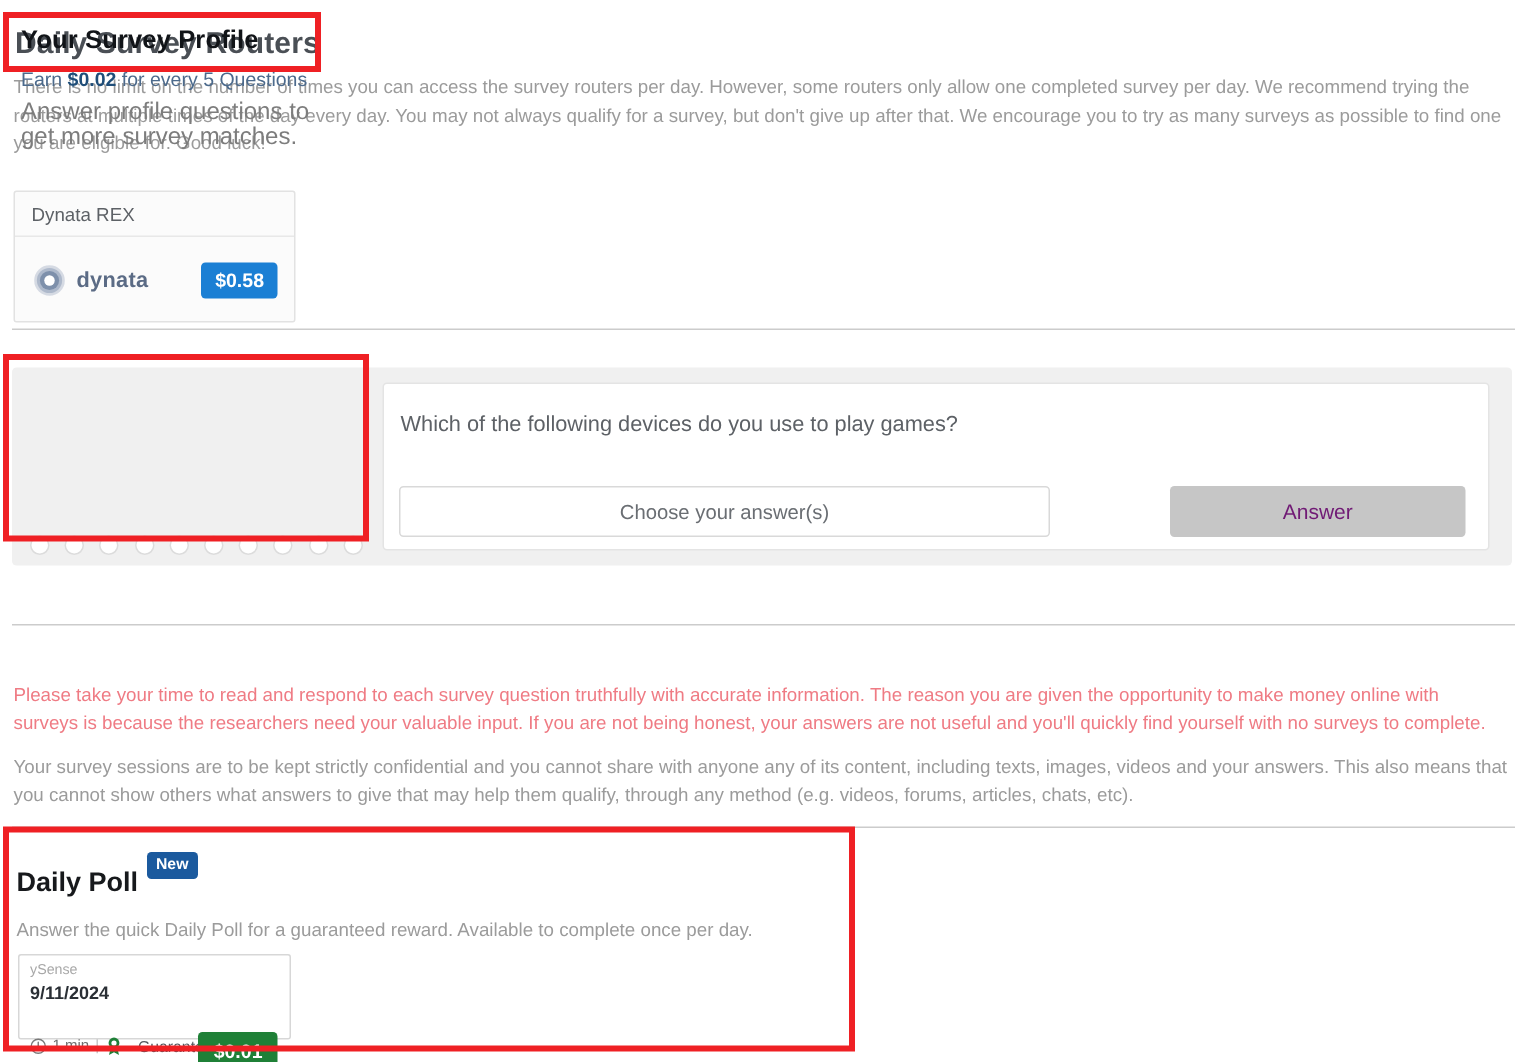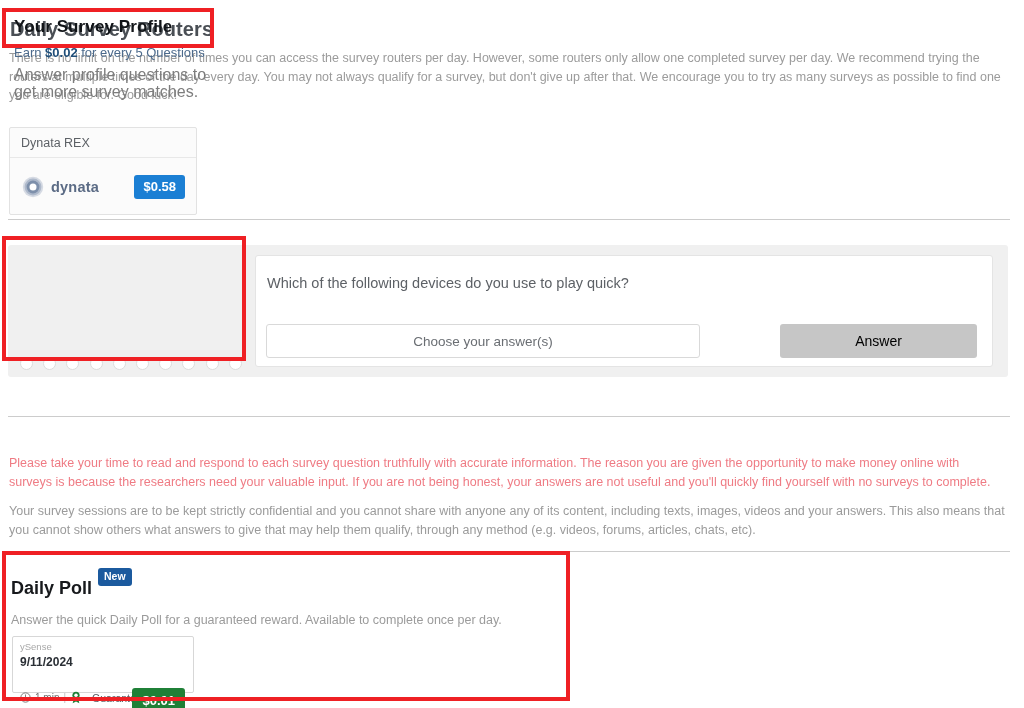--- a/index.html
+++ b/index.html
@@ -132,21 +132,21 @@
     border-radius: 3px;
     background: #ffffff;
     display: flex; align-items: center; justify-content: center;
     font-size: 13.5px; color: #6a6e73;
   }
   #answer-button {
     position: absolute; left: 524px; top: 68px;
     width: 197px; height: 34px;
     background: #c6c6c6;
     border: none; border-radius: 3px;
-    color: #000000; font-size: 14px;
+    color: #701a75; font-size: 14px;
     font-family: "Liberation Sans", sans-serif;
     display: flex; align-items: center; justify-content: center;
   }
 
   
   .notice-red {
     position: absolute;
     left: 9px; top: 454px;
     width: 995px;
     font-size: 12.5px; line-height: 18.5px;
@@ -262,21 +262,21 @@
       <span class="dot"></span>
       <span class="dot"></span>
       <span class="dot"></span>
       <span class="dot"></span>
       <span class="dot"></span>
       <span class="dot"></span>
       <span class="dot"></span>
     </div>
 
   <div id="question-card">
-    <div id="question-text">Which of the following devices do you use to play quick?</div>
+    <div id="question-text">Which of the following devices do you use to play games?</div>
     <div id="answer-select">Choose your answer(s)</div>
     <div id="answer-button">Answer</div>
   </div>
 
   <div class="divider" style="left:8px; top:416px; width:1002px;"></div>
 
   <div class="notice-red" style="color: rgb(239, 123, 132);">Please take your time to read and respond to each survey question truthfully with accurate information. The reason you are given the opportunity to make money online with surveys is because the researchers need your valuable input. If you are not being honest, your answers are not useful and you'll quickly find yourself with no surveys to complete.</div>
 
   <div class="notice-gray">Your survey sessions are to be kept strictly confidential and you cannot share with anyone any of its content, including texts, images, videos and your answers. This also means that you cannot show others what answers to give that may help them qualify, through any method (e.g. videos, forums, articles, chats, etc).</div>
 

